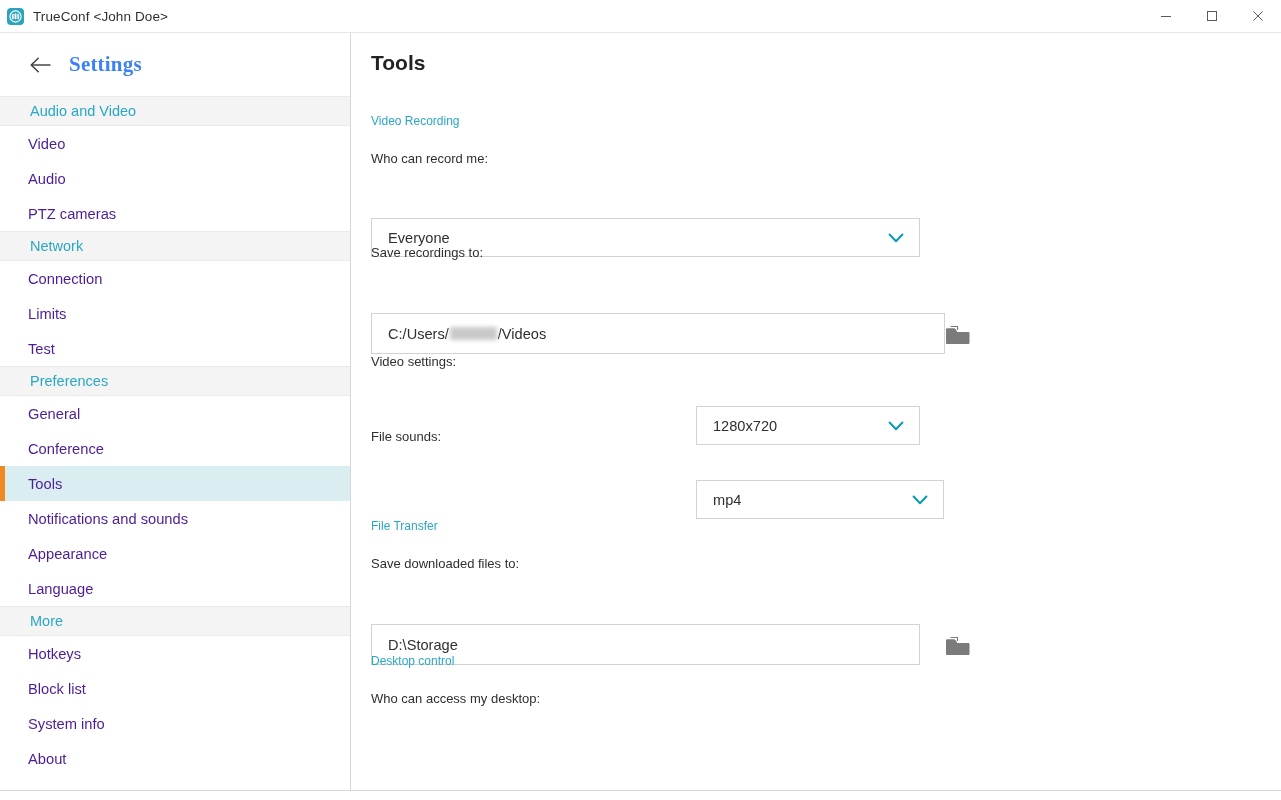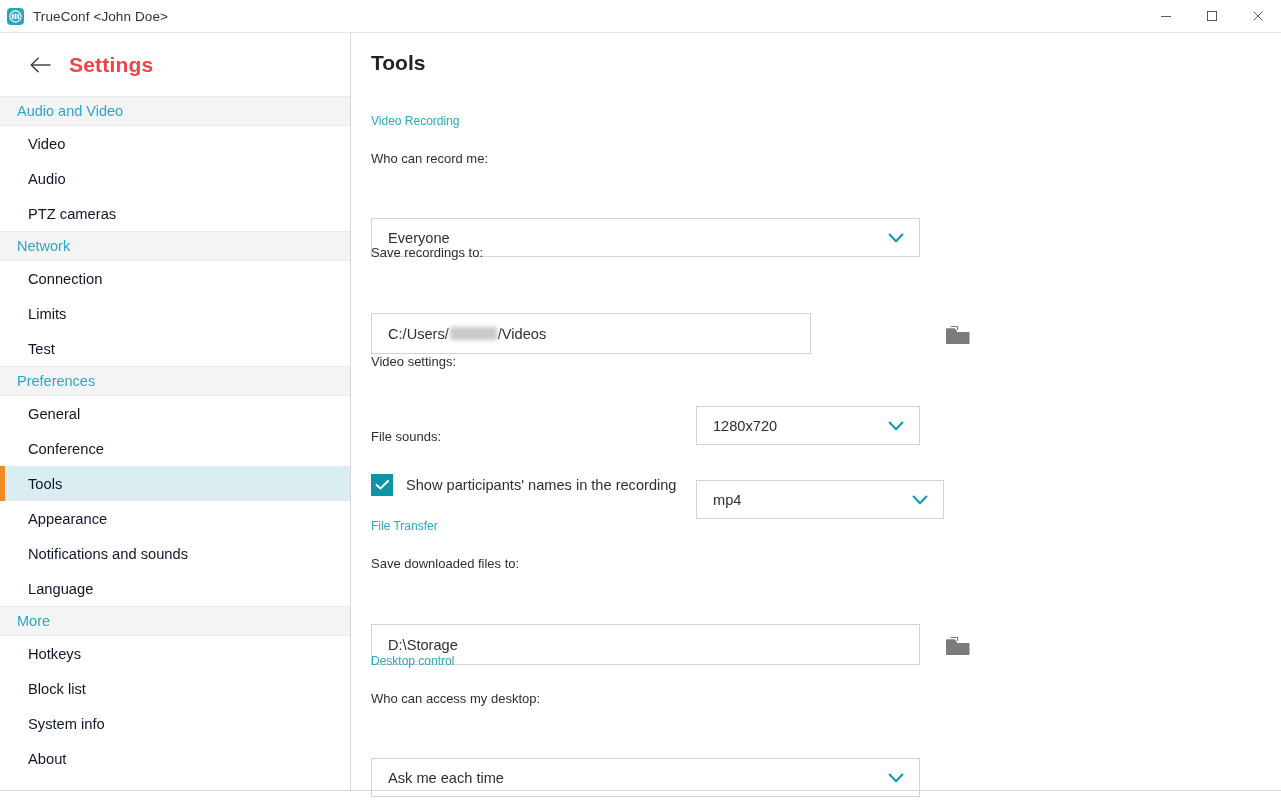--- a/index.html
+++ b/index.html
@@ -93,42 +93,43 @@
     height: 26px;
     display: flex;
     align-items: center;
     justify-content: center;
     margin-right: 15px;
   }
   .back-arrow svg { display: block; }
   .settings-title {
     font-size: 21px;
     font-weight: bold;
-    color: #ef4444;
+    color: #3b82f6;
     letter-spacing: 0.2px;
+    font-family: Liberation Serif, serif;
   }
   .nav-group-header {
     height: 30px;
     background: #f4f4f4;
     border-top: 1px solid #eaeaea;
     border-bottom: 1px solid #eaeaea;
     display: flex;
     align-items: center;
-    padding-left: 17px;
+    padding-left: 30px;
     font-size: 14.5px;
     color: #2aa7c4;
     box-sizing: border-box;
   }
   .nav-item {
     height: 35px;
     display: flex;
     align-items: center;
     padding-left: 28px;
     font-size: 14.7px;
-    color: #0f172a;
+    color: #4c1d95;
     position: relative;
     box-sizing: border-box;
     background: #ffffff;
   }
   .nav-item.selected {
     background: #daeef1;
   }
   .nav-item.selected::before {
     content: "";
     position: absolute;
@@ -316,24 +317,24 @@
     <div class="nav-item">
       <span>General</span>
     </div>
     <div class="nav-item">
       <span>Conference</span>
     </div>
     <div class="nav-item selected">
       <span>Tools</span>
     </div>
     <div class="nav-item">
+      <span>Notifications and sounds</span>
+    </div>
+    <div class="nav-item">
       <span>Appearance</span>
-    </div>
-    <div class="nav-item">
-      <span>Notifications and sounds</span>
     </div>
     <div class="nav-item">
       <span>Language</span>
     </div>
 
     <div class="nav-group-header">More</div>
     <div class="nav-item">
       <span>Hotkeys</span>
     </div>
     <div class="nav-item">
@@ -359,21 +360,21 @@
       <span class="ctrl-text">Everyone</span>
       <span class="chevron">
         <svg width="16" height="10" viewBox="0 0 16 10">
           <polyline points="1.6,1.6 8,8.2 14.4,1.6" fill="none" stroke="#0f9bb8" stroke-width="2.1" stroke-linecap="round" stroke-linejoin="round"></polyline>
         </svg>
       </span>
     </div>
 
     <div class="field-label" style="top:212px">Save recordings to:</div>
 
-    <div class="ctrl" style="left:19px; top:249px; width:440px; height:41px">
+    <div class="ctrl" style="left:19px; top:249px; width:574px; height:41px">
       <span class="ctrl-text">
         <span>C:/Users/</span>
           <span class="redacted"></span>
           <span>/Videos</span>
       </span>
     </div>
 
     <div class="folder-btn" style="left:591px; top:288px">
       <svg width="26" height="22" viewBox="0 0 26 22">
         <path d="M1.5 4 L1.5 18.5 L24 18.5 L24 7.5 L12 7.5 L9.6 4 Z" fill="#7b7b7b" stroke="#7b7b7b" stroke-width="1" stroke-linejoin="round"></path>
@@ -397,28 +398,20 @@
 
     <div class="ctrl" style="left:344px; top:416px; width:248px; height:39px">
       <span class="ctrl-text">mp4</span>
       <span class="chevron">
         <svg width="16" height="10" viewBox="0 0 16 10">
           <polyline points="1.6,1.6 8,8.2 14.4,1.6" fill="none" stroke="#0f9bb8" stroke-width="2.1" stroke-linecap="round" stroke-linejoin="round"></polyline>
         </svg>
       </span>
     </div>
 
-    <div class="checkbox-row" style="top:441px">
-      <span class="checkbox-box">
-        <svg width="15" height="12" viewBox="0 0 15 12">
-          <polyline points="1.6,6 5.4,9.6 13,2" fill="none" stroke="#ffffff" stroke-width="2" stroke-linecap="round" stroke-linejoin="round"></polyline>
-        </svg>
-      </span>
-      <span class="checkbox-label">Show participants' names in the recording</span>
-    </div>
 
     <div class="section-label" style="top:486px">File Transfer</div>
 
     <div class="field-label" style="top:523px">Save downloaded files to:</div>
 
     <div class="ctrl" style="left:19px; top:560px; width:549px; height:41px">
       <span class="ctrl-text">D:\Storage</span>
     </div>
 
     <div class="folder-btn" style="left:591px; top:599px">
@@ -426,25 +419,17 @@
         <path d="M1.5 4 L1.5 18.5 L24 18.5 L24 7.5 L12 7.5 L9.6 4 Z" fill="#7b7b7b" stroke="#7b7b7b" stroke-width="1" stroke-linejoin="round"></path>
         <path d="M1.5 4 L9.6 4 L12 7.5" fill="none" stroke="#7b7b7b" stroke-width="1.2" stroke-linejoin="round"></path>
         <path d="M5.5 1.5 L12.5 1.5 L12.5 5" fill="none" stroke="#7b7b7b" stroke-width="1.2" stroke-linejoin="round"></path>
       </svg>
     </div>
 
     <div class="section-label" style="top:621px">Desktop control</div>
 
     <div class="field-label" style="top:658px">Who can access my desktop:</div>
 
-    <div class="ctrl" style="left:19px; top:694px; width:549px; height:39px">
-      <span class="ctrl-text">Ask me each time</span>
-      <span class="chevron">
-        <svg width="16" height="10" viewBox="0 0 16 10">
-          <polyline points="1.6,1.6 8,8.2 14.4,1.6" fill="none" stroke="#0f9bb8" stroke-width="2.1" stroke-linecap="round" stroke-linejoin="round"></polyline>
-        </svg>
-      </span>
-    </div>
 
   </div>
 
   <div class="bottom-rule"></div>
 </div>
 
 </body></html>

